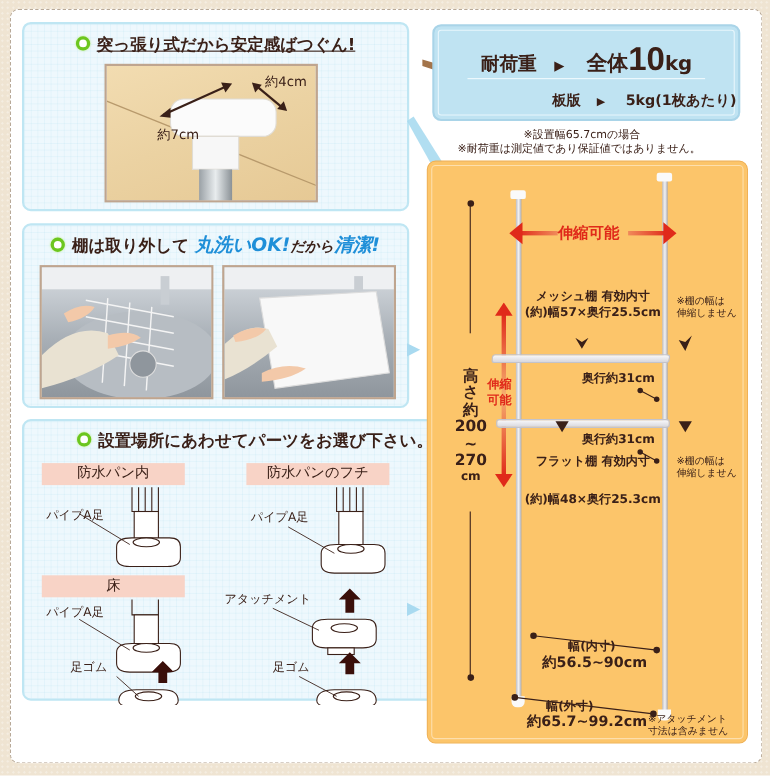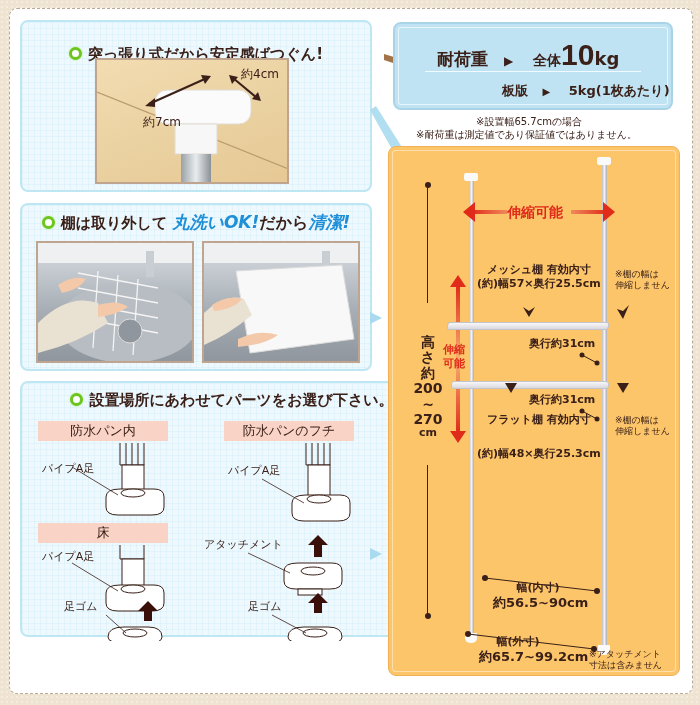--- a/index.html
+++ b/index.html
@@ -36,21 +36,21 @@
     position: absolute; left: 0; right: 0; text-align: center;
     font-size: 15px; font-weight: bold; color: #3a2018;
     white-space: nowrap;
   }
   .ring {
     display: inline-block; width: 13px; height: 13px; border-radius: 50%;
     border: 3px solid #6cc61f; box-shadow: 0 0 2px #b9ec7c;
     vertical-align: -1px; margin-right: 6px; background: #fff;
   }
   .blue-em { color: #1f8fd8; font-size: 17px; font-style: italic; }
-  .small-em { font-size: 16px; }
+  .small-em { font-size: 13px; font-style: italic; }
 
   .photo {
     position: absolute; border: 2px solid #bfa58f; overflow: hidden;
   }
   .ceiling-photo {
     background: linear-gradient(160deg, #f2dcb1 0%, #ebd2a2 50%, #e6c995 100%);
   }
   .sink-photo {
     background: linear-gradient(180deg, #d8dde2 0%, #a8afb6 55%, #8f969d 100%);
   }
@@ -88,21 +88,21 @@
   .diag-text { position: absolute; font-size: 11px; color: #3a2018; font-weight: bold; white-space: nowrap; line-height: 1.25; }
   .red-text { color: #e02a1a; font-weight: bold; }
   .dot { position: absolute; width: 6px; height: 6px; border-radius: 50%; background: #3a2018; }
 </style>
 </head>
 <body>
 
 <div class="white-card"></div>
 
 <div class="feature-box" style="left:20px;top:20px;width:352px;height:172px;">
-  <div class="feature-title" style="top:23px;">
+  <div class="feature-title" style="top:9px;text-decoration:underline;">
     <span class="ring"></span><span>突っ張り式だから安定感ばつぐん!</span>
   </div>
   <div class="photo ceiling-photo" style="left:73px;top:36px;width:194px;height:126px;">
     <svg width="194" height="126">
       <line x1="0" y1="32" x2="194" y2="110" stroke="#b89a6c" stroke-width="1.2"></line>
       <rect x="58" y="30" width="96" height="34" rx="12" fill="#fbfbfb" stroke="#e0dcd4"></rect>
       <path d="M78 64 h42 v30 h-42 z" fill="#f7f7f7" stroke="#e0dcd4"></path>
       <rect x="84" y="94" width="30" height="32" fill="url(#metal)"></rect>
       <defs>
         <linearGradient id="metal" x1="0" x2="1">
@@ -230,21 +230,21 @@
   <polygon points="0,448 12,454 0,460" fill="#a9daf0"></polygon>
 </svg>
 
 <svg class="abs" style="left:382px;top:48px;" width="30" height="20">
   <path d="M2 6 l20 6 l-2 6 l-18 -6z" fill="#a3744a"></path>
 </svg>
 <div class="spec-box">
   <div class="spec-row" style="left:42px;top:14px;font-size:17px;">
     <span>耐荷重</span>
     <span style="margin:0 14px 0 10px;font-size:12px;">▶</span>
-    <span style="font-size:14px;">全体</span><span style="font-size:30px;font-family:'Liberation Sans',sans-serif;">10</span><span style="font-size:18px;">kg</span>
+    <span style="font-size:19px;">全体</span><span style="font-size:30px;font-family:'Liberation Sans',sans-serif;">10</span><span style="font-size:18px;">kg</span>
   </div>
   <div class="spec-divider"></div>
   <div class="spec-row" style="left:64px;top:58px;font-size:13px;margin-left:43px;">
     <span>板版</span>
     <span style="margin:0 14px 0 10px;font-size:10px;">▶</span>
     <span>5kg(1枚あたり)</span>
   </div>
 </div>
 <div class="note" style="left:476px;top:115px;">※設置幅65.7cmの場合</div>
 <div class="note" style="left:416px;top:128px;">※耐荷重は測定値であり保証値ではありません。</div>

